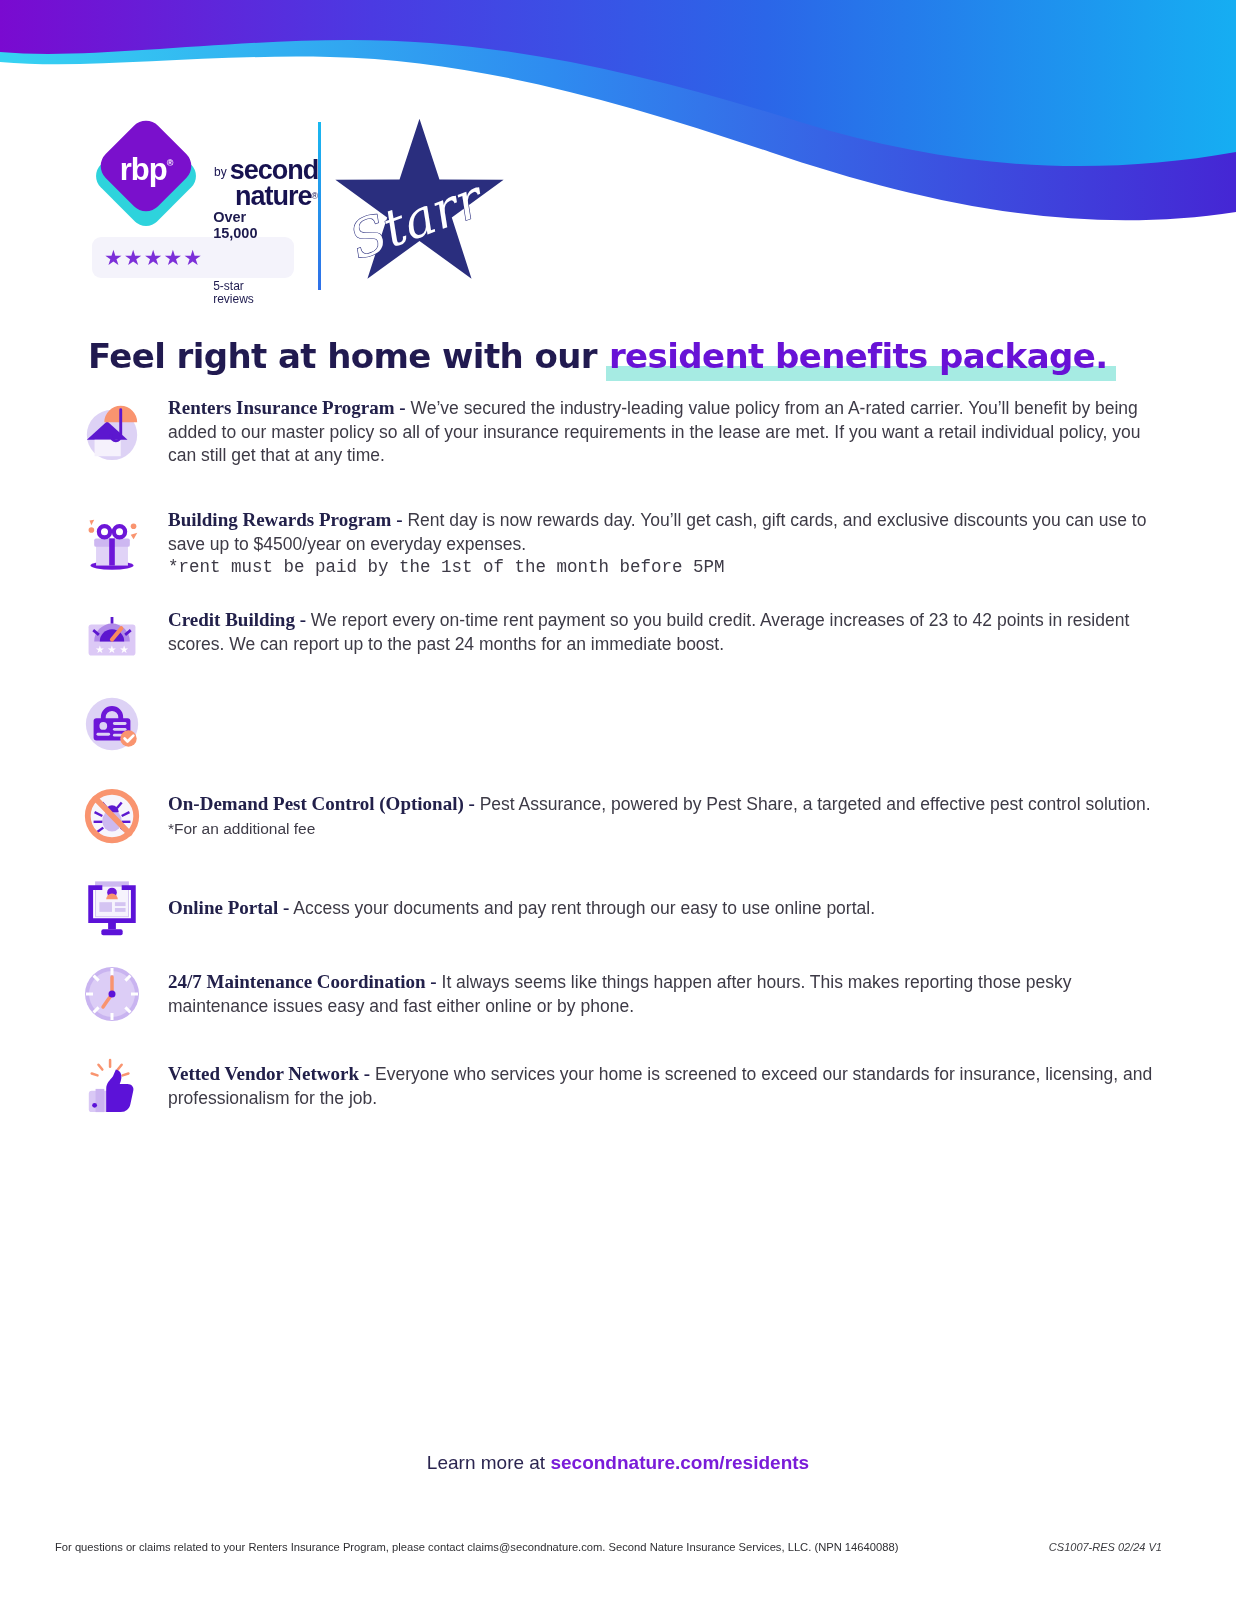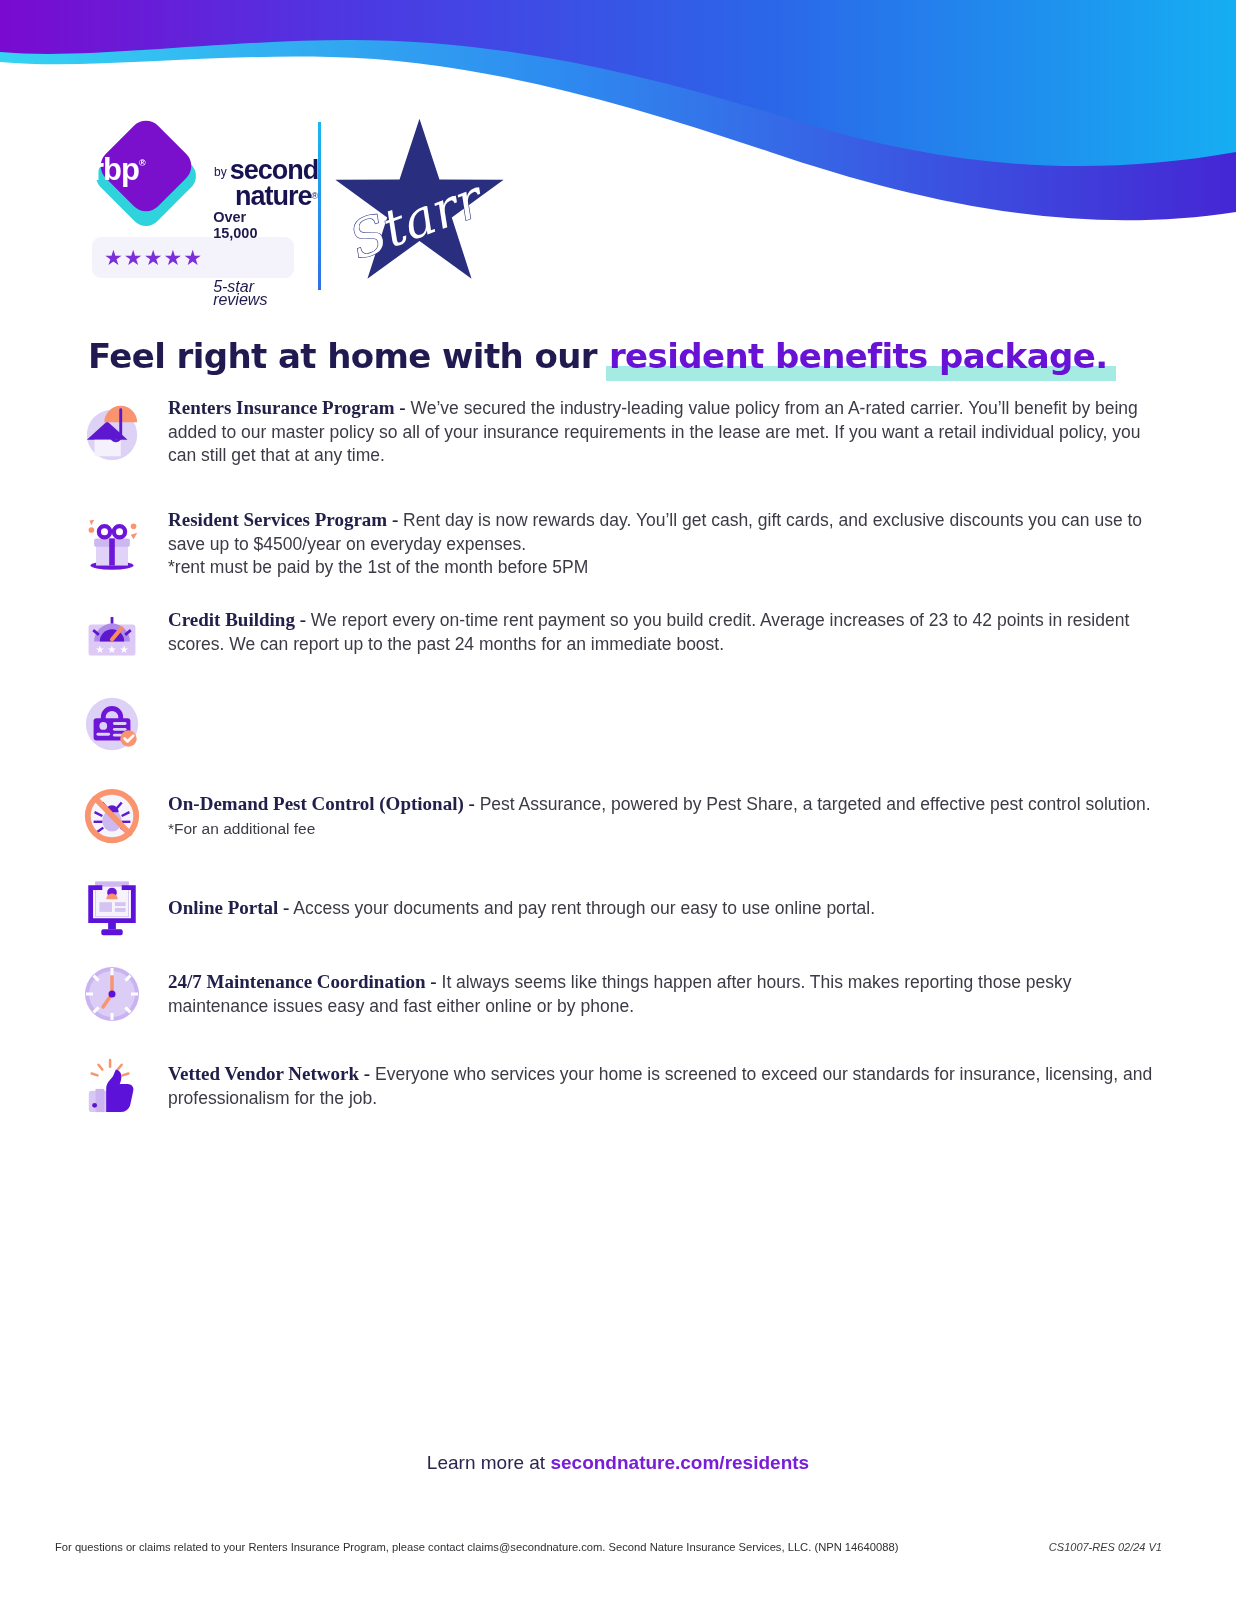--- a/index.html
+++ b/index.html
@@ -12,57 +12,57 @@
   
   .wave-wrap { position:absolute; top:0; left:0; width:1236px; height:240px; }
   
   .brand-row { position:absolute; top:118px; left:92px; display:flex; }
   .rbp-badge { position:relative; width:108px; height:112px; }
   .rbp-teal  { position:absolute; left:14px; top:18px; width:80px; height:80px;
                background:#2ed3dc; border-radius:16px; transform:rotate(45deg); }
   .rbp-purple{ position:absolute; left:17px; top:11px; width:74px; height:74px;
                background:#7a10cc; border-radius:17px; transform:rotate(45deg); }
   .rbp-label { position:absolute; left:0; top:0; width:108px; height:104px;
-               display:flex; align-items:center; 
+               display:flex; align-items:center; justify-content:center;
                color:#ffffff; font-weight:bold; font-size:31px; letter-spacing:-1px; }
   .rbp-label sup { font-size:9px; margin-top:-14px; }
   .by-brand { margin-left:14px; padding-top:40px; display:flex; flex-direction:column;
               align-items:flex-end; color:#171250; line-height:24px; }
   .by-brand .row1 { display:flex; align-items:flex-start; }
   .by-label { font-size:12px; font-weight:normal; margin:2px 3px 0 0; }
   .brand-word { font-size:27px; font-weight:bold; letter-spacing:-1px; }
   .row2 sup { font-size:9px; }
   
   .reviews-badge { position:absolute; top:237px; left:92px; width:202px; height:41px;
     background:#f4f3fb; border-radius:9px; display:flex; align-items:center;
     gap:10px; padding:0 12px; }
   .stars { color:#7c2fd8; font-size:21px; letter-spacing:1px; white-space:nowrap; }
   .reviews-text { display:flex; flex-direction:column; color:#1d1a4e;gap:39px; }
   .reviews-line1 { font-size:14.5px; font-weight:bold; line-height:16px; }
-  .reviews-line2 { font-size:16px; line-height:13px;font-style:italic; }
+  .reviews-line2 { font-size:12px; line-height:13px; }
   
   .logo-divider { position:absolute; left:318px; top:122px; width:2.5px; height:168px;
     background:linear-gradient(180deg,#19b8f0,#2f6fe8); }
   .starr-logo { position:absolute; left:330px; top:106px; }
   
   .headline { position:absolute; top:336px; left:88px; white-space:nowrap;
     font-family:"DejaVu Sans", sans-serif; font-size:34px; letter-spacing:-0.6px; }
   .headline-prefix { color:#211a50; }
   .headline-highlight { color:#6812d6; font-weight:bold; margin-left:9px;
     background:linear-gradient(to top, #a6ebe3 0 34%, transparent 34%);
     padding:0 8px 5px 3px; }
   
   .benefit { position:absolute; left:78px; width:1076px; display:flex; gap:22px;
     align-items:center; min-height:72px; }
   .benefit-icon { width:68px; flex-shrink:0; display:flex; justify-content:center;
     align-items:center; }
   .benefit-text { font-size:17.5px; line-height:23.5px; color:#3d3a46; }
   .benefit-title { font-weight:bold; color:#22204a; font-size:19px;font-family:Liberation Serif, serif; }
   .fn-inline { font-size:15.5px; }
-  .fn-block { display:block; }
+  .fn-block { display:block;font-family:Liberation Mono, monospace; }
   .fn-block:empty, .fn-inline:empty { display:none; }
   
   .cta { position:absolute; top:1452px; left:0; width:100%; text-align:center;
     font-size:19px; color:#2b2550; }
   .cta-link { color:#7a1cd9; font-weight:bold; text-decoration:none; }
   .footer { position:absolute; top:1541px; left:0; width:100%; }
   .footer-left { position:absolute; left:55px; top:0; font-size:11.2px; color:#2f2f33; }
   .footer-right{ position:absolute; right:74px; top:0; font-size:11px; color:#3c3c40;font-style:italic; }
 </style>
 </head>
@@ -155,21 +155,21 @@
         <rect x="29" y="26" width="6" height="29" fill="#6d16d8"></rect>
         <circle cx="24" cy="19" r="6" fill="none" stroke="#6d16d8" stroke-width="4.5"></circle>
         <circle cx="40" cy="19" r="6" fill="none" stroke="#6d16d8" stroke-width="4.5"></circle>
         <circle cx="10" cy="17" r="3" fill="#f9946f"></circle>
         <circle cx="55" cy="13" r="3" fill="#f9946f"></circle>
         <polygon points="52,22 59,20 55,27" fill="#f9946f"></polygon>
         <polygon points="8,7 13,6 10,12" fill="#f9946f"></polygon>
       </svg>
     </div>
     <p class="benefit-text">
-      <strong class="benefit-title">Resident Services Program -</strong>
+      <strong class="benefit-title">Building Rewards Program -</strong>
       <span>Rent day is now rewards day. You’ll get cash, gift cards, and exclusive discounts you can use to save up to $4500/year on everyday expenses.</span>
       <span class="fn-block">*rent must be paid by the 1st of the month before 5PM</span>
     </p>
   </div>
 
   <div class="benefit" style="top:596px;">
     <div class="benefit-icon">
       <svg width="60" height="58" viewBox="0 0 64 60">
         <rect x="7" y="22" width="50" height="33" rx="3" fill="#dcc9f6"></rect>
         <path d="M13,40 A19,19 0 0 1 51,40 Z" fill="#b08ae8"></path>

